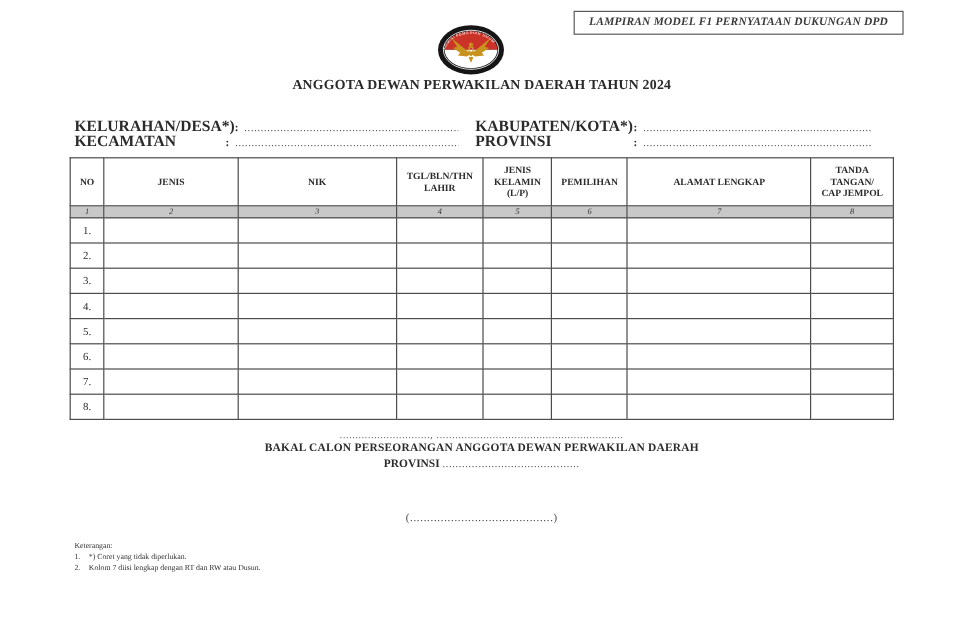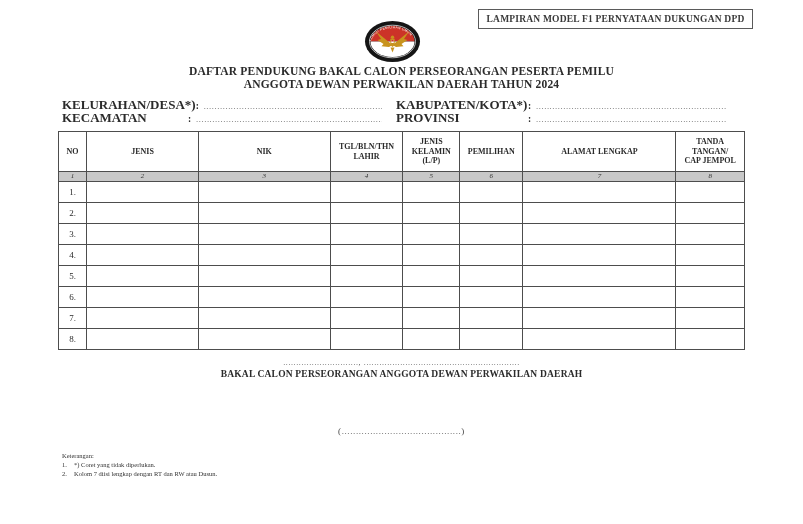--- a/index.html
+++ b/index.html
@@ -13,21 +13,21 @@
   *{box-sizing:border-box;}
   html,body{margin:0;padding:0;}
   body{
     width:803px;height:524px;background:#ffffff;position:relative;
     font-family:"Liberation Serif","DejaVu Serif",serif;color:var(--text);
     overflow:hidden;
   }
   .lampiran-box{
     position:absolute;left:478px;top:9px;width:275px;height:20px;
     border:1.5px solid #5a5a5a;display:flex;align-items:center;justify-content:center;
-    font-weight:bold;font-size:9.5px;letter-spacing:.2px;color:#3a3a3a;white-space:nowrap;
+    font-weight:bold;font-size:9.5px;letter-spacing:.2px;color:#3a3a3a;white-space:nowrap;font-style:italic;
   }
   .logo{position:absolute;left:364px;top:20px;width:57px;height:43px;}
   .title-block{position:absolute;left:0;top:65px;width:803px;text-align:center;}
   .title-line{font-weight:bold;font-size:11.5px;line-height:13px;letter-spacing:.2px;}
   .fields-left{position:absolute;left:62px;top:97px;width:320px;}
   .fields-right{position:absolute;left:396px;top:97px;width:330px;}
   .field-row{display:flex;align-items:baseline;height:13px;}
   .f-label{font-weight:bold;font-size:13px;flex:0 0 126px;white-space:nowrap;}
   .fields-right .f-label{flex:0 0 132px;}
   .f-colon{font-weight:bold;font-size:9.5px;flex:0 0 8px;}
@@ -83,21 +83,20 @@
     <path d="M28.5 25 L45 11.5 L40 19 L43.5 20 L37.5 24 L39.5 26.2 L32 27 Z" style="fill:var(--logo-gold,#c8931d)"></path>
     <circle cx="28.5" cy="17.2" r="1.7" style="fill:var(--logo-gold,#c8931d)"></circle>
     <path d="M26.3 18.8 h4.4 v6.2 l-2.2 2 l-2.2 -2 Z" style="fill:var(--logo-gold,#c8931d)"></path>
     <path d="M27.3 20 h2.4 v3 h-2.4 Z" fill="#ffffff"></path>
     <path d="M27.3 20 h2.4 v1.5 h-2.4 Z" style="fill:var(--logo-red,#cc3328)"></path>
     <path d="M26.5 27.5 L30.5 27.5 L28.5 32.5 Z" style="fill:var(--logo-gold,#c8931d)"></path>
   </g>
 </svg>
 
 <div class="title-block">
-  <div class="title-line">DAFTAR PENDUKUNG BAKAL CALON PERSEORANGAN PESERTA PEMILU</div>
   <div class="title-line">ANGGOTA DEWAN PERWAKILAN DAERAH TAHUN 2024</div>
 </div>
 
 <div class="fields-left">
     <div class="field-row">
       <span class="f-label">KELURAHAN/DESA*)</span>
       <span class="f-colon">:</span>
       <span class="f-dots">............................................................................</span>
     </div>
     <div class="field-row">
@@ -227,20 +226,24 @@
         <td></td>
         <td></td>
         <td></td>
       </tr>
     </tbody>
 </table>
 
 <div class="sig-block">
   <div class="sig-dots">............................., ............................................................</div>
   <div class="sig-line">BAKAL CALON PERSEORANGAN ANGGOTA DEWAN PERWAKILAN DAERAH</div>
+  <div class="sig-prov">
+    <span>PROVINSI</span>
+    <span class="pdots">..........................................</span>
+  </div>
 </div>
 
 <div class="name-line">(..........................................)</div>
 
 <div class="notes">
   <div class="nhead">Keterangan:</div>
   <div>
       <div class="note-row">
         <span class="note-num">1.</span>
         <span>*) Coret yang tidak diperlukan.</span>

